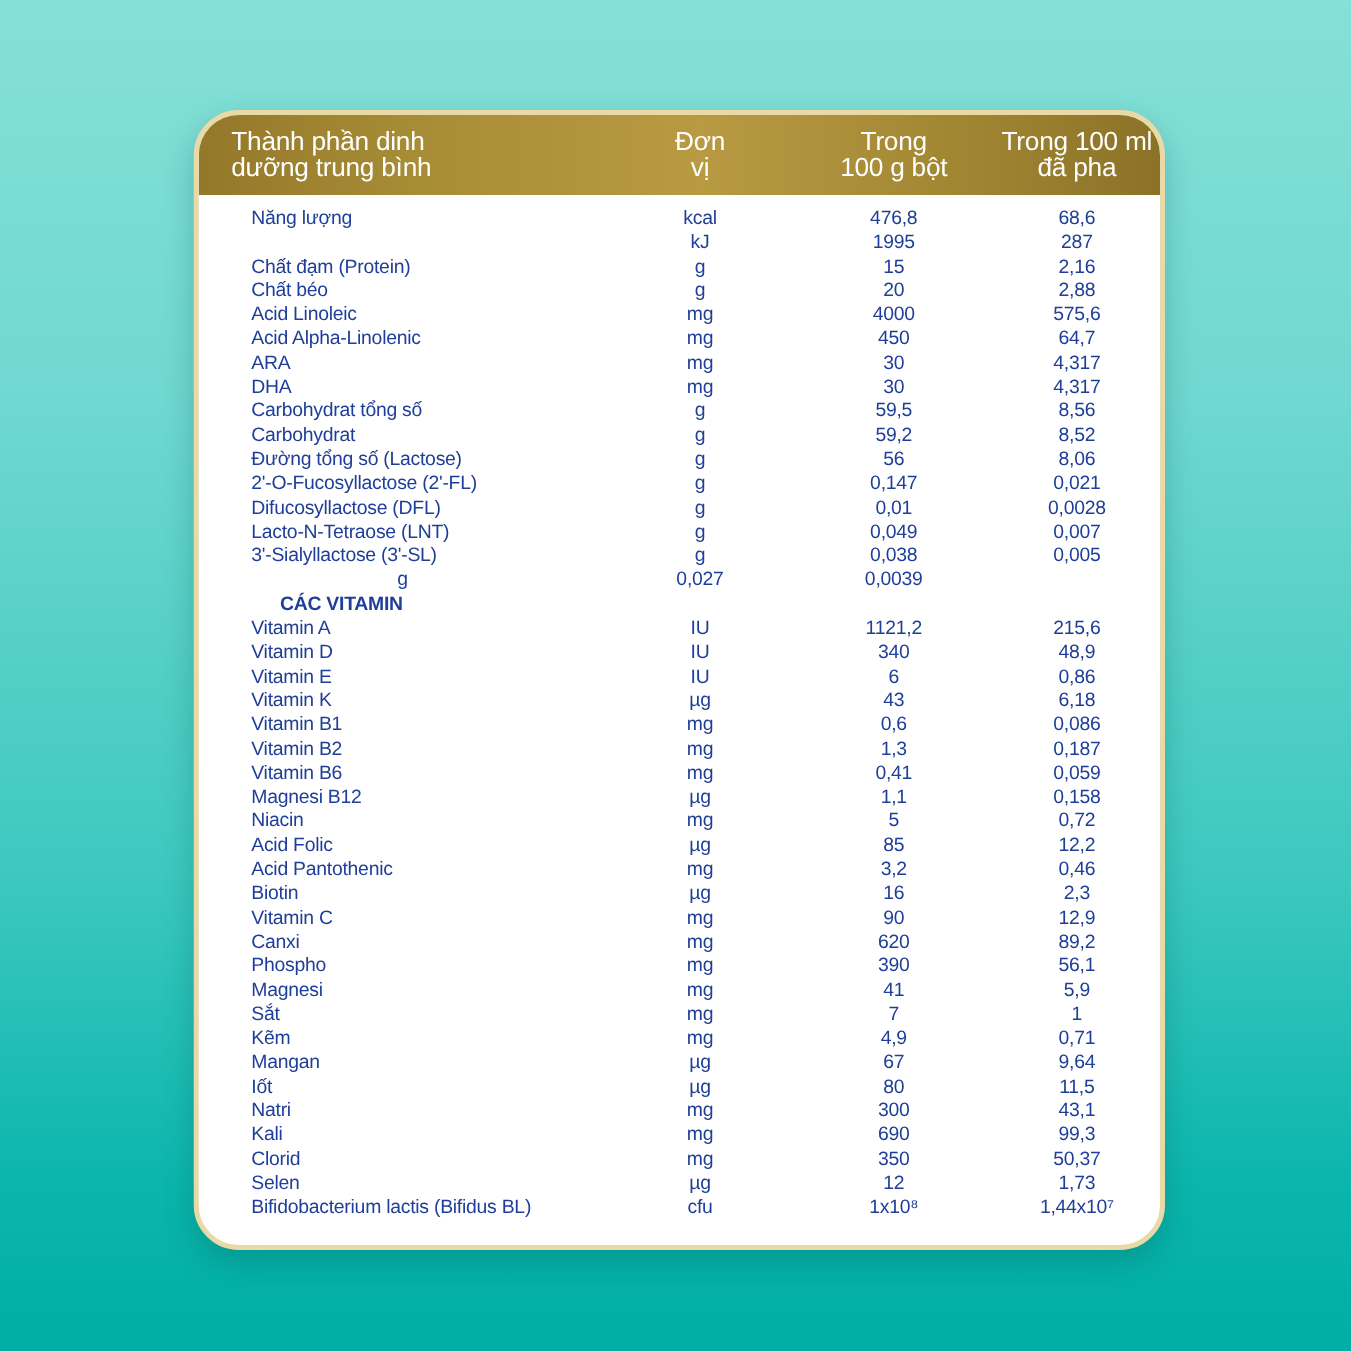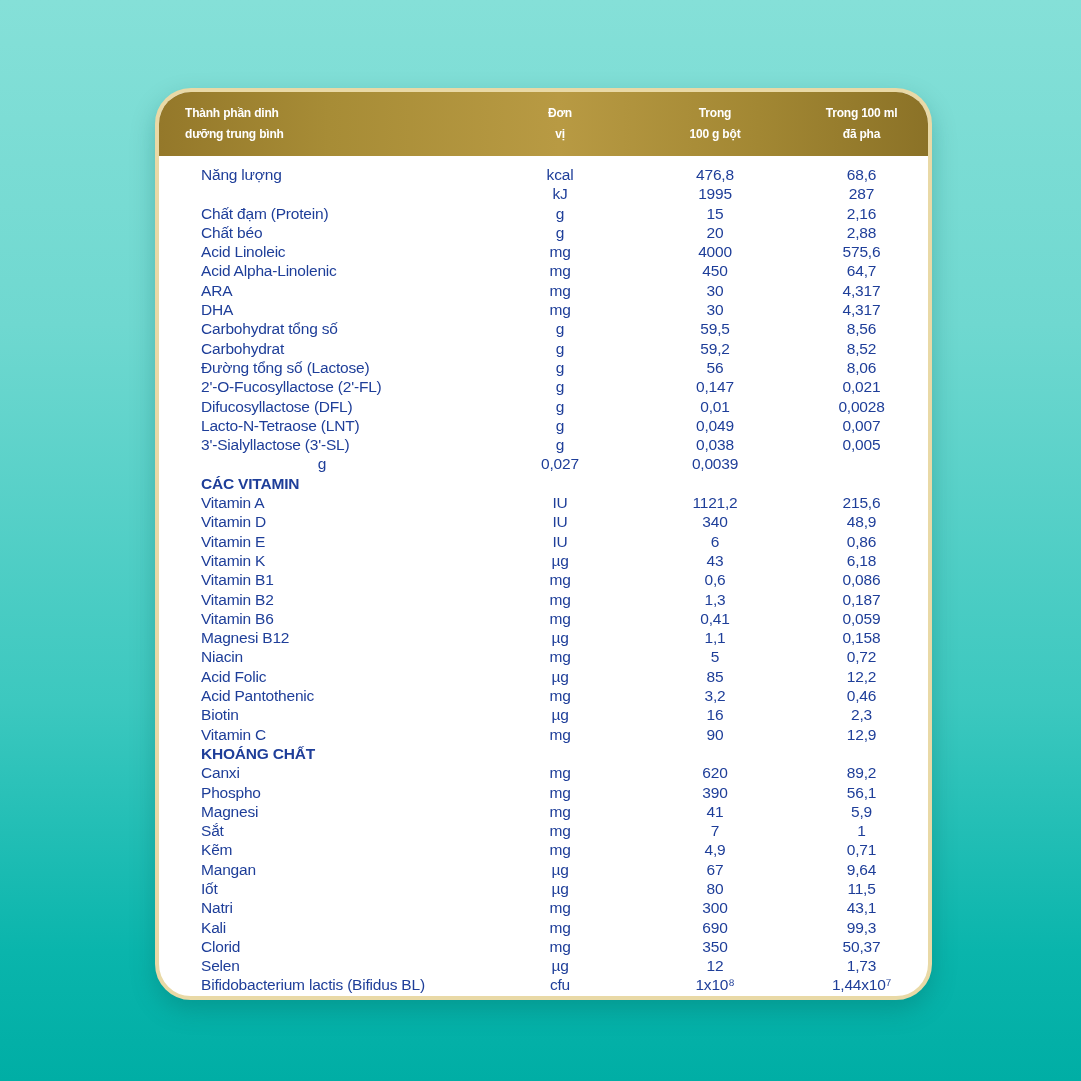--- a/index.html
+++ b/index.html
@@ -29,22 +29,22 @@
   }
   .card-header {
     height: 64px;
     background: linear-gradient(90deg, #94782a 0%, #a78c36 22%, #b89a43 52%, #a28733 78%, #8b7227 100%);
     display: grid;
     grid-template-columns: 326px 150px 160px 133px;
     align-items: center;
   }
   .hcell {
     color: #ffffff;
-    font-weight: bold;
-    font-size: 12px;
+    font-weight: normal;
+    font-size: 21px;
     line-height: 21px;
     letter-spacing: -0.2px;
     white-space: pre-line;
     text-align: center;
   }
   .hcell.c0 {
     text-align: left;
     padding-left: 26px;
   }
   .card-body {
@@ -63,20 +63,21 @@
     letter-spacing: -0.2px;
     text-align: center;
     white-space: nowrap;
   }
   .cell.c0 {
     text-align: left;
     padding-left: 42px;
   }
   .row.section .cell.c0 {
     font-weight: bold;
+    margin-left: 23px;
   }
   .row.italic .cell.c0 {
   }
 </style>
 </head>
 <body>
 
 <div class="card">
   <div class="card-header">
     <div class="hcell c0">Thành phần dinh
@@ -261,26 +262,20 @@
         <div class="cell c1">µg</div>
         <div class="cell c2">16</div>
         <div class="cell c3">2,3</div>
       </div>
       <div class="row">
         <div class="cell c0">Vitamin C</div>
         <div class="cell c1">mg</div>
         <div class="cell c2">90</div>
         <div class="cell c3">12,9</div>
       </div>
-      <div class="row section">
-        <div class="cell c0">KHOÁNG CHẤT</div>
-        <div class="cell c1"></div>
-        <div class="cell c2"></div>
-        <div class="cell c3"></div>
-      </div>
       <div class="row">
         <div class="cell c0">Canxi</div>
         <div class="cell c1">mg</div>
         <div class="cell c2">620</div>
         <div class="cell c3">89,2</div>
       </div>
       <div class="row">
         <div class="cell c0">Phospho</div>
         <div class="cell c1">mg</div>
         <div class="cell c2">390</div>

